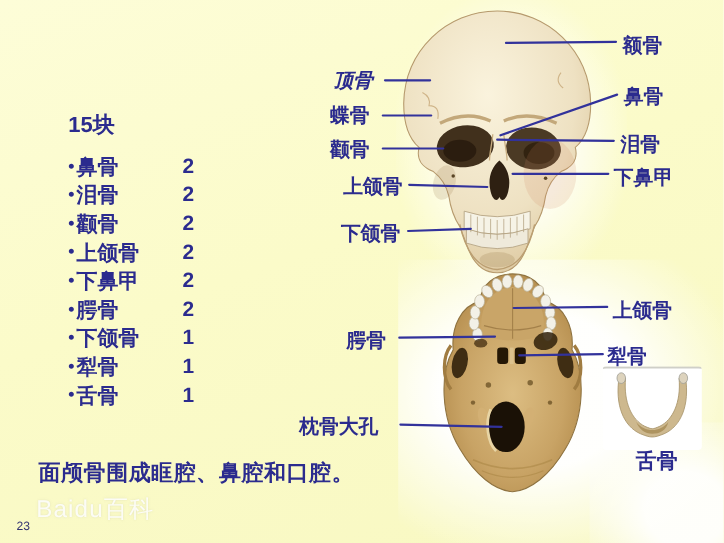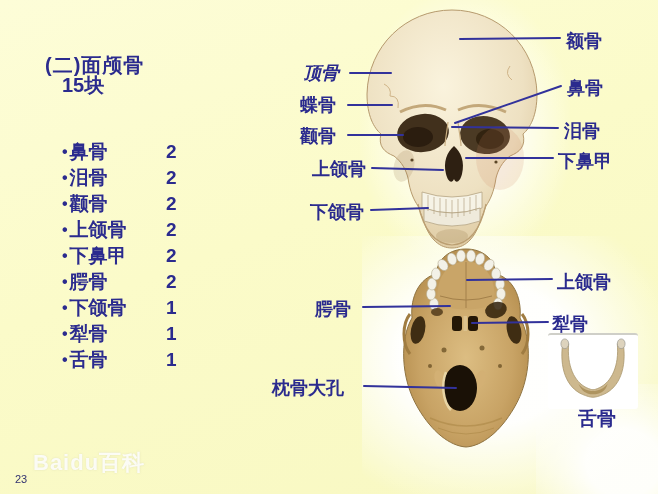--- a/index.html
+++ b/index.html
@@ -12,34 +12,34 @@
   }
   .white-zone{position:absolute;pointer-events:none;}
   .wz1{left:360px;top:-6px;width:210px;height:270px;
        background:radial-gradient(ellipse at 50% 50%, rgba(255,255,255,.88) 30%, rgba(255,255,255,0) 74%);}
   .wz2{left:362px;top:236px;width:296px;height:258px;
        background:radial-gradient(ellipse at 42% 46%, rgba(255,255,255,.97) 36%, rgba(255,255,255,0) 80%);}
   .wz3{left:536px;top:384px;width:122px;height:110px;
        background:radial-gradient(ellipse at 72% 72%, rgba(255,255,255,.92) 30%, rgba(255,255,255,0) 85%);}
   .txt{position:absolute;color:#2b2b8e;font-weight:bold;white-space:nowrap;}
   .title{left:45px;top:52px;font-size:20px;letter-spacing:1px;}
-  .subtitle{left:62px;top:72px;font-size:20px;}
+  .subtitle{left:62px;top:100px;font-size:20px;}
   .bone-list{position:absolute;left:62px;top:139px;width:140px;}
   .bone-row{position:relative;height:26px;display:flex;align-items:center;
             color:#2b2b8e;font-weight:bold;font-size:19px;}
   .bullet{font-size:16px;margin-right:2px;line-height:1;}
   .bcount{position:absolute;left:104px;top:0;height:26px;display:flex;align-items:center;}
   .footnote{left:35px;top:416px;font-size:20px;letter-spacing:.5px;}
   .lbl{position:absolute;color:#2b2b8e;font-weight:bold;font-size:18px;white-space:nowrap;}
   .leader-lines{position:absolute;left:0;top:0;pointer-events:none;}
   .skull-front{position:absolute;left:360px;top:6px;width:184px;height:248px;}
   .skull-base{position:absolute;left:388px;top:246px;width:156px;height:206px;}
   .hyoid-photo{position:absolute;left:548px;top:333px;width:90px;height:74px;
                background:#ffffff;border-top:2px solid #cfcfc8;border-radius:3px;}
-  .watermark{position:absolute;left:33px;top:448px;font-size:22px;font-weight:bold;
+  .watermark{position:absolute;left:33px;top:448px;font-size:22px;font-weight:normal;
              color:rgba(255,255,255,.85);letter-spacing:1px;
              text-shadow:0 0 2px rgba(180,180,160,.35);}
   .page-number{position:absolute;left:15px;top:473px;font-size:11px;color:#323270;}
 </style>
 </head>
 <body>
 
 <div class="slide">
 
   <div class="white-zone wz1"></div>
@@ -149,21 +149,20 @@
       <line x1="561" y1="86" x2="455" y2="123"></line>
       <line x1="558" y1="128" x2="452" y2="127"></line>
       <line x1="553" y1="158" x2="466" y2="158"></line>
       <line x1="363" y1="307" x2="450" y2="306"></line>
       <line x1="364" y1="386" x2="456" y2="388"></line>
       <line x1="552" y1="279" x2="467" y2="280"></line>
       <line x1="548" y1="322" x2="472" y2="323"></line>
     </g>
   </svg>
 
-  <div class="txt title">(二)面颅骨</div>
   <div class="txt subtitle">15块</div>
 
   <div class="bone-list">
     <div class="bone-row">
         <span class="bullet">•</span>
         <span>鼻骨</span>
         <span class="bcount">2</span>
       </div>
     <div class="bone-row">
         <span class="bullet">•</span>
@@ -200,20 +199,21 @@
         <span>犁骨</span>
         <span class="bcount">1</span>
       </div>
     <div class="bone-row">
         <span class="bullet">•</span>
         <span>舌骨</span>
         <span class="bcount">1</span>
       </div>
   </div>
 
+  <div class="txt footnote">面颅骨围成眶腔、鼻腔和口腔。</div>
 
   <div class="lbl" style="left:303px;top:61px;font-style:italic;">顶骨</div>
   <div class="lbl" style="left:300px;top:93px;">蝶骨</div>
   <div class="lbl" style="left:300px;top:124px;">颧骨</div>
   <div class="lbl" style="left:312px;top:157px;">上颌骨</div>
   <div class="lbl" style="left:310px;top:200px;">下颌骨</div>
   <div class="lbl" style="left:566px;top:29px;text-align:center;">额骨</div>
   <div class="lbl" style="left:567px;top:76px;">鼻骨</div>
   <div class="lbl" style="left:564px;top:119px;">泪骨</div>
   <div class="lbl" style="left:558px;top:149px;">下鼻甲</div>

